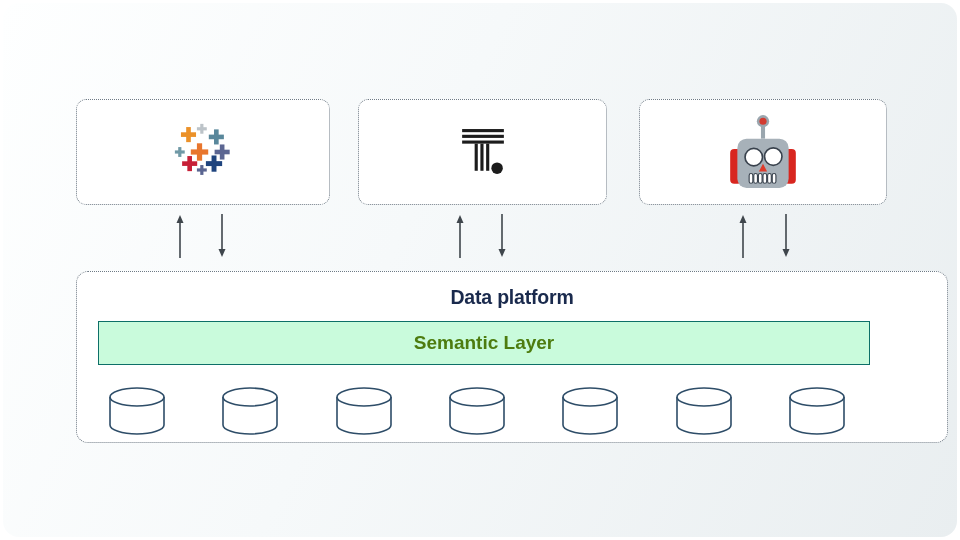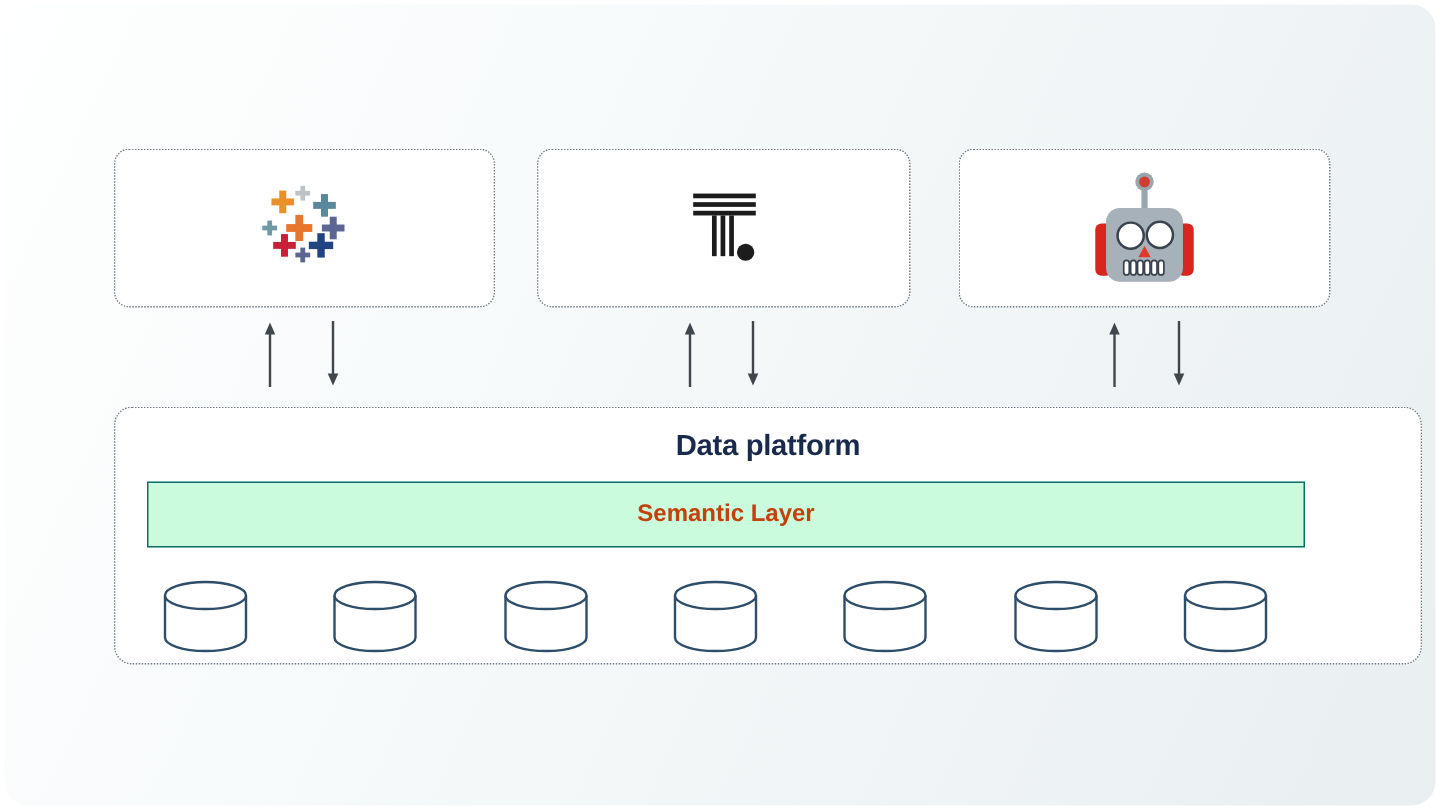--- a/index.html
+++ b/index.html
@@ -25,21 +25,21 @@
   }
   .platform-title{
     position:absolute;top:14px;left:0;width:100%;text-align:center;
     font-size:19.5px;font-weight:bold;color:#1a2a4d;letter-spacing:-0.2px;
   }
   .semantic-bar{
     position:absolute;left:21px;top:49px;width:772px;height:44px;box-sizing:border-box;
     background:#c9fbdc;border:1.5px solid #0d6f68;
     display:flex;align-items:center;justify-content:center;
   }
-  .semantic-label{font-size:16px;font-weight:bold;color:#c2410c;}
+  .semantic-label{font-size:19px;font-weight:bold;color:#4d7c0f;}
   .db-row{position:absolute;left:0;top:114px;width:100%;height:52px;}
   .cylinder{position:absolute;top:0;width:58px;height:50px;}
 </style>
 </head>
 <body>
 
 <div class="canvas">
 
   <div class="consumer-box box-tableau">
     <svg width="58" height="58" viewBox="0 0 100 100">

